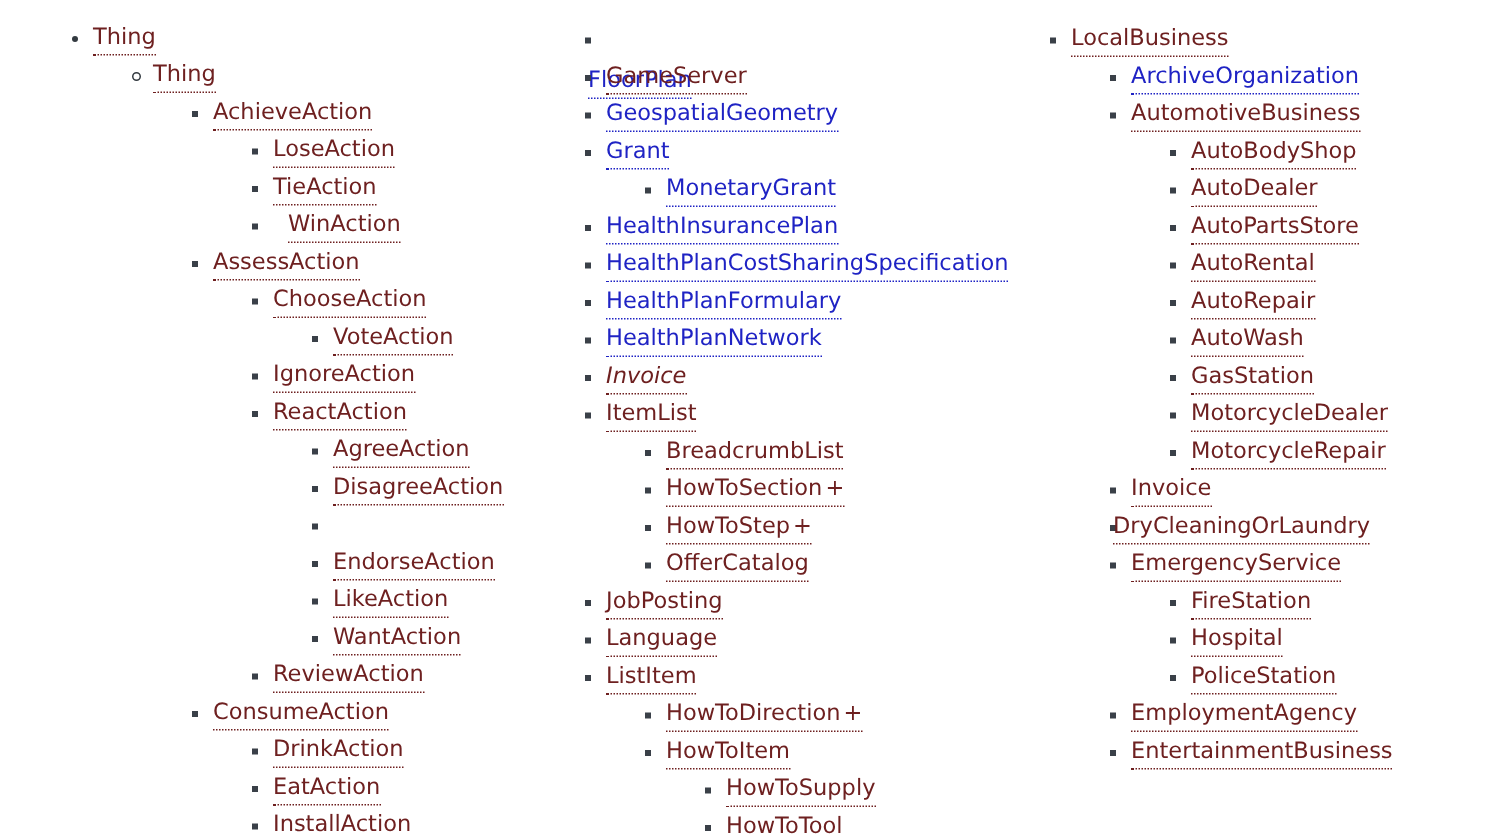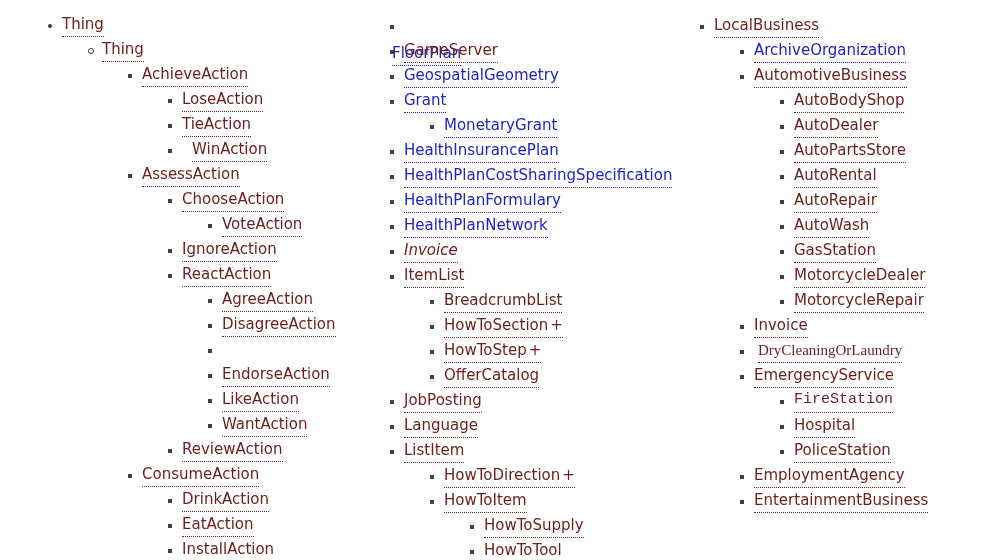--- a/index.html
+++ b/index.html
@@ -310,27 +310,27 @@
       <div class="tree-row" style="height: 25px; line-height: 25px;">
         <span class="bullet square" style="left: 90px;"></span>
         <a class="node-link visited" style="left: 104px; text-align: right;">MotorcycleRepair</a>
       </div>
       <div class="tree-row" style="height: 25px; line-height: 25px;">
         <span class="bullet square" style="left: 50px;"></span>
         <a class="node-link visited" style="left: 64px;">Invoice</a>
       </div>
       <div class="tree-row" style="height: 25px; line-height: 25px;">
         <span class="bullet square" style="left: 50px;"></span>
-        <a class="node-link visited" style="left: 68px; font-family: Liberation Serif, serif;">DryCleaningOrLaundry</a>
+        <a class="node-link visited" style="left: 52px;">DryCleaningOrLaundry</a>
       </div>
       <div class="tree-row" style="height: 25px; line-height: 25px;">
         <span class="bullet square" style="left: 50px;"></span>
         <a class="node-link visited" style="left: 64px;">EmergencyService</a>
       </div>
-      <div class="tree-row" style="height: 25px; line-height: 25px; font-family: Liberation Mono, monospace;">
+      <div class="tree-row" style="height: 25px; line-height: 25px;">
         <span class="bullet square" style="left: 90px;"></span>
         <a class="node-link visited" style="left: 104px;">FireStation</a>
       </div>
       <div class="tree-row" style="height: 25px; line-height: 25px;">
         <span class="bullet square" style="left: 90px;"></span>
         <a class="node-link visited" style="left: 104px;">Hospital</a>
       </div>
       <div class="tree-row" style="height: 25px; line-height: 25px;">
         <span class="bullet square" style="left: 90px;"></span>
         <a class="node-link visited" style="left: 104px;">PoliceStation</a>

